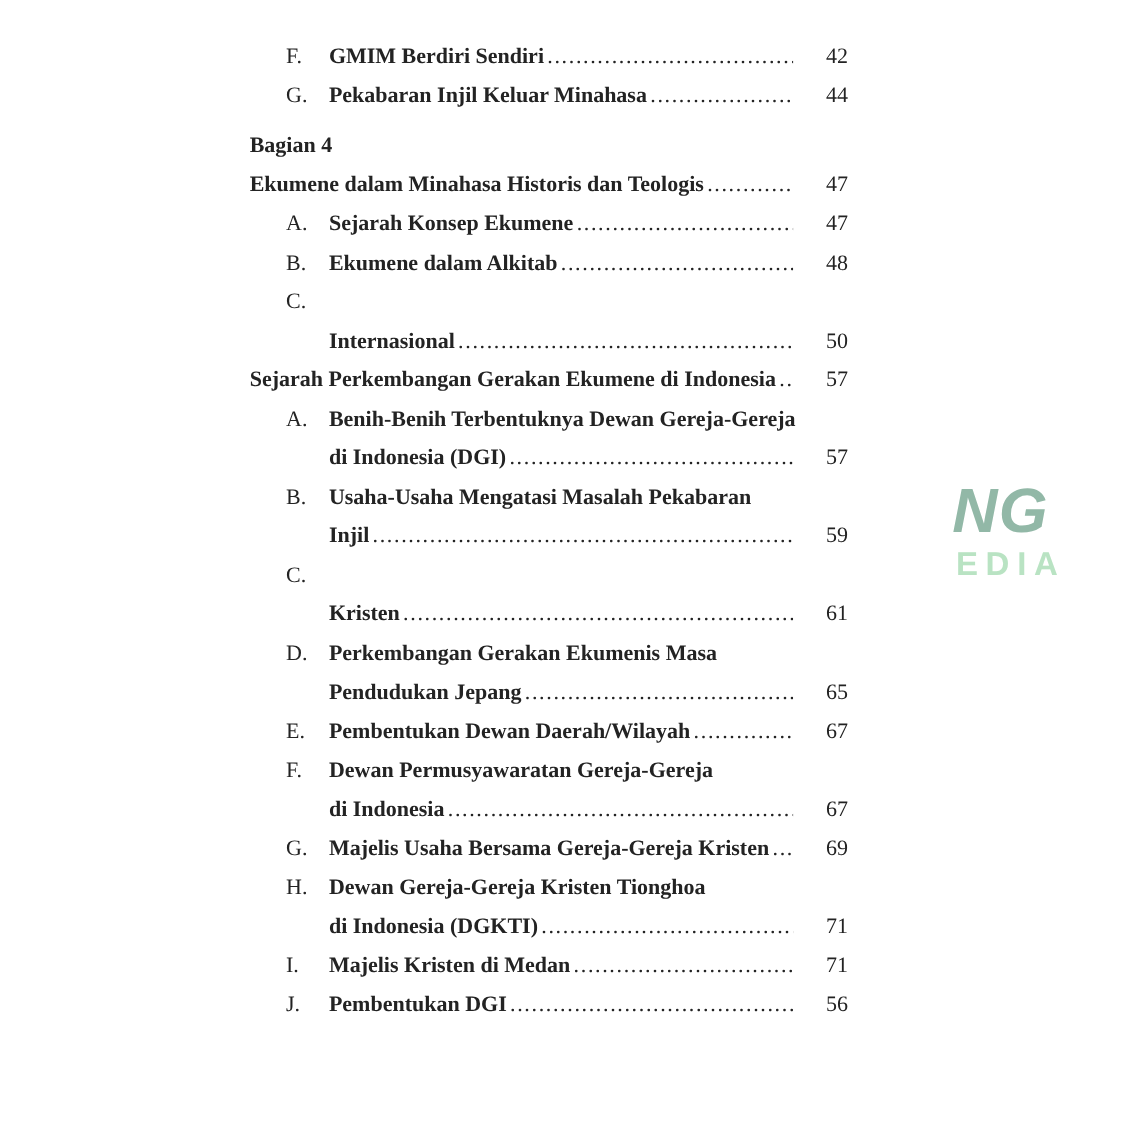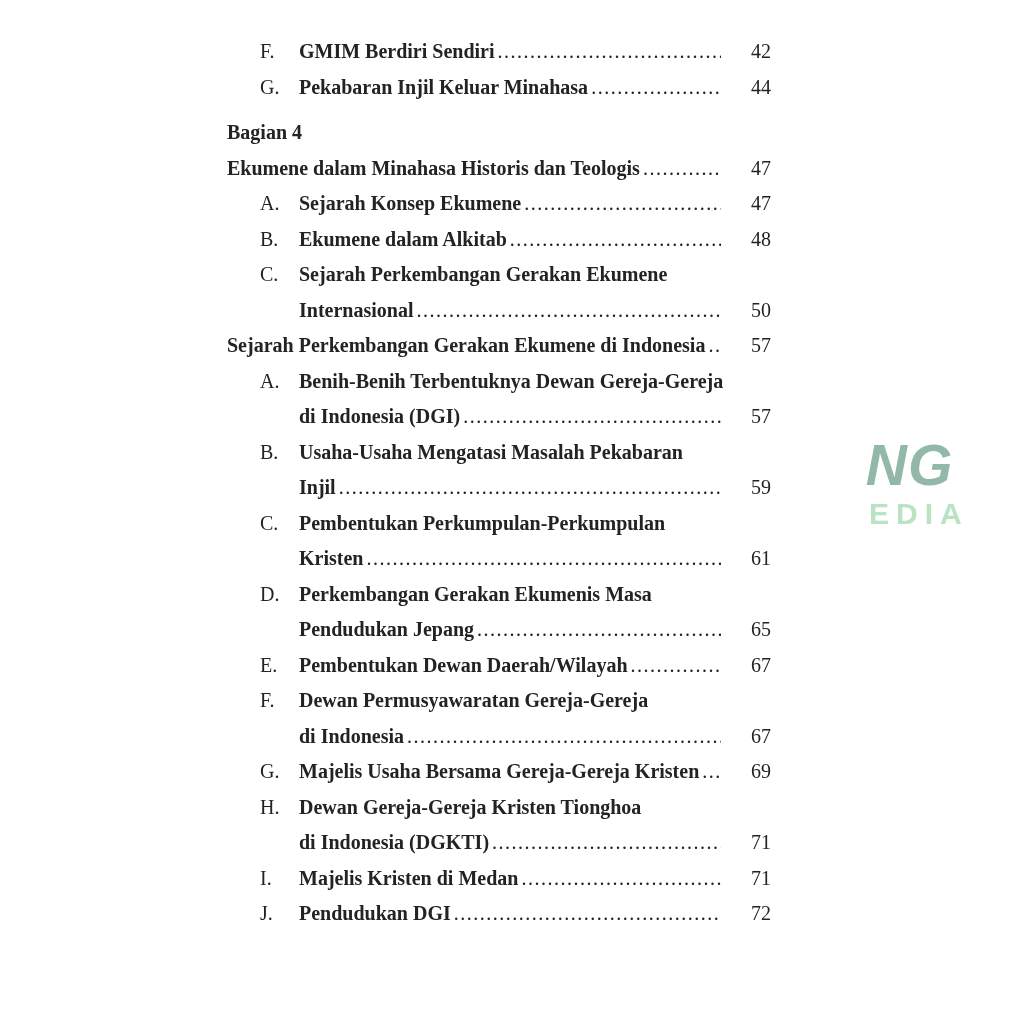--- a/index.html
+++ b/index.html
@@ -102,21 +102,20 @@
         <span class="page-num">47</span>
       </div>
       <div class="row item">
         <span class="label">B.</span>
         <span class="entry-text">Ekumene dalam Alkitab</span>
         <span class="fill">................................................................................................................................................................</span>
         <span class="page-num">48</span>
       </div>
       <div class="row item">
         <span class="label">C.</span>
-        <span class="entry-text">Sejarah Perkembangan Gerakan Ekumene</span>
       </div>
       <div class="row cont">
         <span class="entry-text">Internasional</span>
         <span class="fill">................................................................................................................................................................</span>
         <span class="page-num">50</span>
       </div>
       <div class="row">
         <span class="entry-text">Sejarah Perkembangan Gerakan Ekumene di Indonesia</span>
         <span class="fill">................................................................................................................................................................</span>
         <span class="page-num">57</span>
@@ -134,21 +133,20 @@
         <span class="label">B.</span>
         <span class="entry-text">Usaha-Usaha Mengatasi Masalah Pekabaran</span>
       </div>
       <div class="row cont">
         <span class="entry-text">Injil</span>
         <span class="fill">................................................................................................................................................................</span>
         <span class="page-num">59</span>
       </div>
       <div class="row item">
         <span class="label">C.</span>
-        <span class="entry-text">Pembentukan Perkumpulan-Perkumpulan</span>
       </div>
       <div class="row cont">
         <span class="entry-text">Kristen</span>
         <span class="fill">................................................................................................................................................................</span>
         <span class="page-num">61</span>
       </div>
       <div class="row item">
         <span class="label">D.</span>
         <span class="entry-text">Perkembangan Gerakan Ekumenis Masa</span>
       </div>
@@ -188,22 +186,22 @@
         <span class="page-num">71</span>
       </div>
       <div class="row item">
         <span class="label">I.</span>
         <span class="entry-text">Majelis Kristen di Medan</span>
         <span class="fill">................................................................................................................................................................</span>
         <span class="page-num">71</span>
       </div>
       <div class="row item">
         <span class="label">J.</span>
-        <span class="entry-text">Pendudukan DGI</span>
-        <span class="fill">................................................................................................................................................................</span>
-        <span class="page-num">72</span>
+        <span class="entry-text">Pembentukan DGI</span>
+        <span class="fill">................................................................................................................................................................</span>
+        <span class="page-num">56</span>
       </div>
     </div>
   <div class="watermark">
     <div class="wm-line1" style="color: rgb(146, 184, 167); font-style: italic;">NG</div>
     <div class="wm-line2" style="color: rgb(185, 227, 195);">EDIA</div>
   </div>
 </div>
 
 </body></html>

